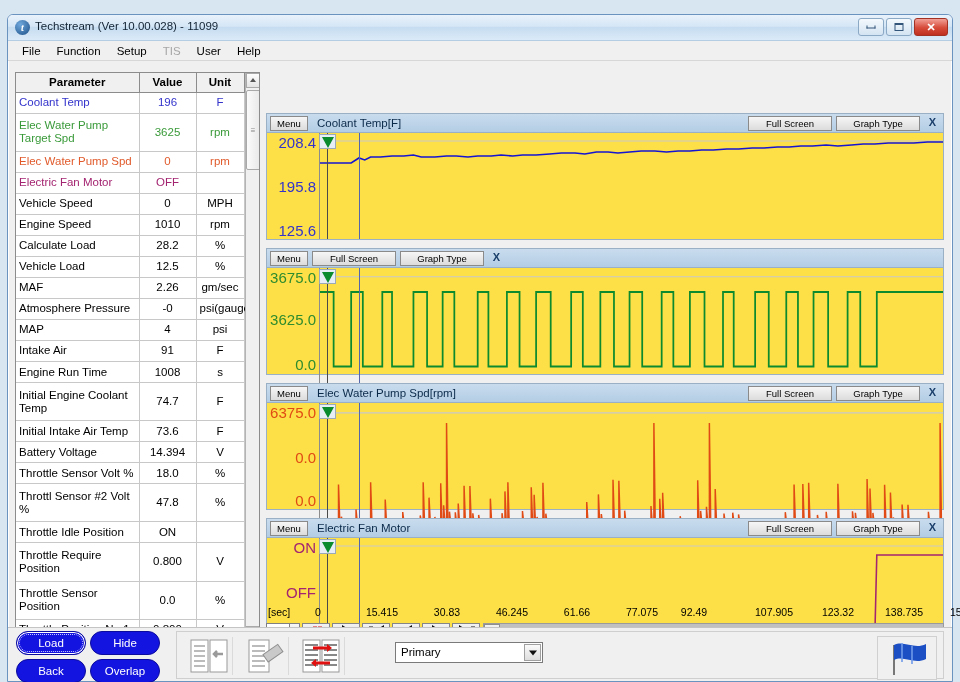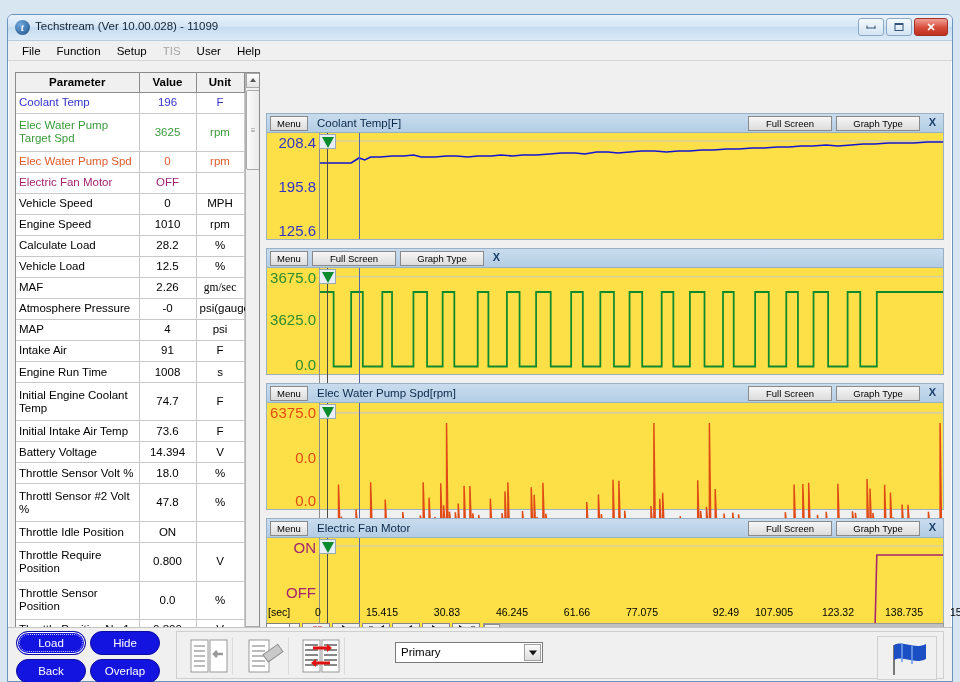--- a/index.html
+++ b/index.html
@@ -274,21 +274,21 @@
               <td class="unit" style="color: rgb(0, 0, 0);">%</td>
             </tr>
             <tr>
               <td style="color: rgb(0, 0, 0);">Vehicle Load</td>
               <td class="val" style="color: rgb(0, 0, 0);">12.5</td>
               <td class="unit" style="color: rgb(0, 0, 0);">%</td>
             </tr>
             <tr>
               <td style="color: rgb(0, 0, 0);">MAF</td>
               <td class="val" style="color: rgb(0, 0, 0);">2.26</td>
-              <td class="unit" style="color: rgb(0, 0, 0); font-family: Liberation Serif, serif;">gm/sec</td>
+              <td class="unit" style="color: rgb(0, 0, 0);">gm/sec</td>
             </tr>
             <tr>
               <td style="color: rgb(0, 0, 0);">Atmosphere Pressure</td>
               <td class="val" style="color: rgb(0, 0, 0);">-0</td>
               <td class="unit" style="color: rgb(0, 0, 0);">psi(gauge)</td>
             </tr>
             <tr>
               <td style="color: rgb(0, 0, 0);">MAP</td>
               <td class="val" style="color: rgb(0, 0, 0);">4</td>
               <td class="unit" style="color: rgb(0, 0, 0);">psi</td>
@@ -463,21 +463,21 @@
       </div>
 
       <div class="timeaxis" style="top:534px;">
         <div class="tlab unit">[sec]</div>
         <div class="tlab" style="left:52px;">0</div>
         <div class="tlab" style="left:116px;">15.415</div>
         <div class="tlab" style="left:181px;">30.83</div>
         <div class="tlab" style="left:246px;">46.245</div>
         <div class="tlab" style="left:311px;">61.66</div>
         <div class="tlab" style="left:376px;">77.075</div>
-        <div class="tlab" style="left:460px;">92.49</div>
+        <div class="tlab" style="left:428px;">92.49</div>
         <div class="tlab" style="left:508px;">107.905</div>
         <div class="tlab" style="left:572px;">123.32</div>
         <div class="tlab" style="left:638px;">138.735</div>
         <div class="tlab" style="left:700px;">154.15</div>
       </div>
 
       <div class="transport" style="top:550px;">
         <div class="spin">1</div>
         <div class="spin-btns"></div>
         <div class="tbtn">

